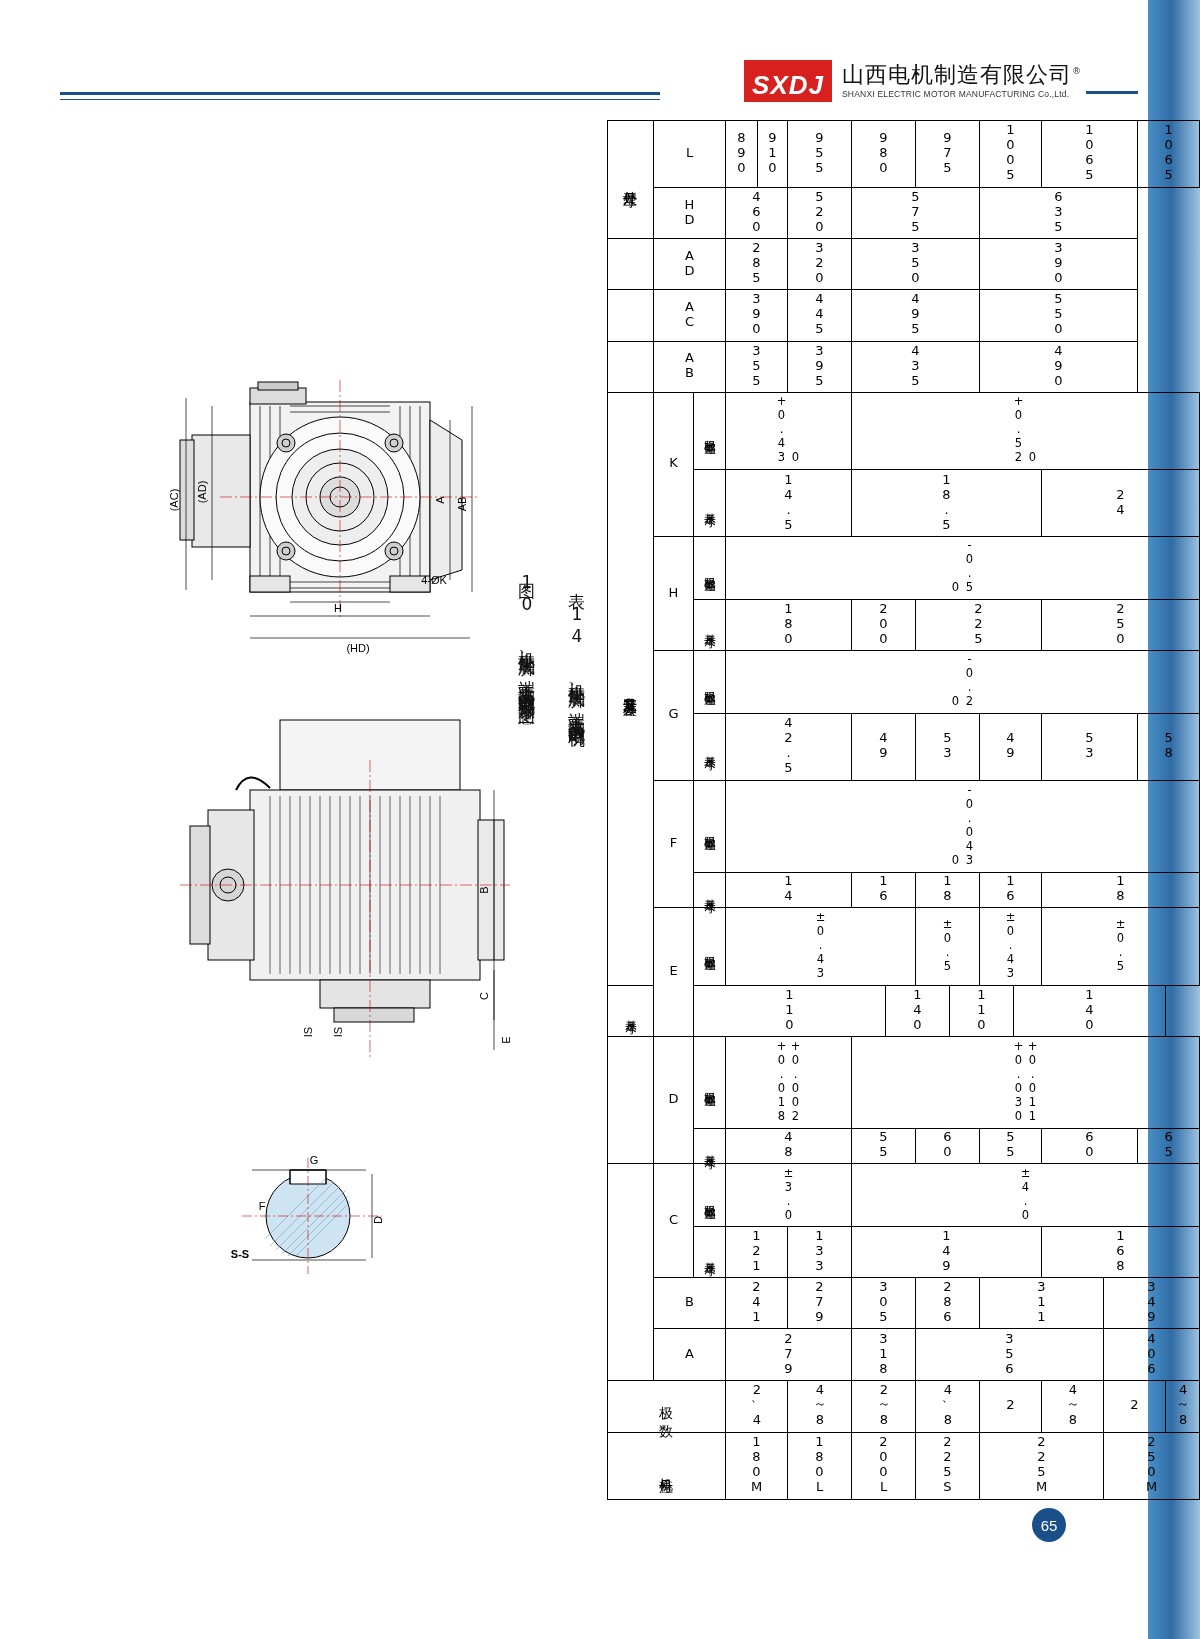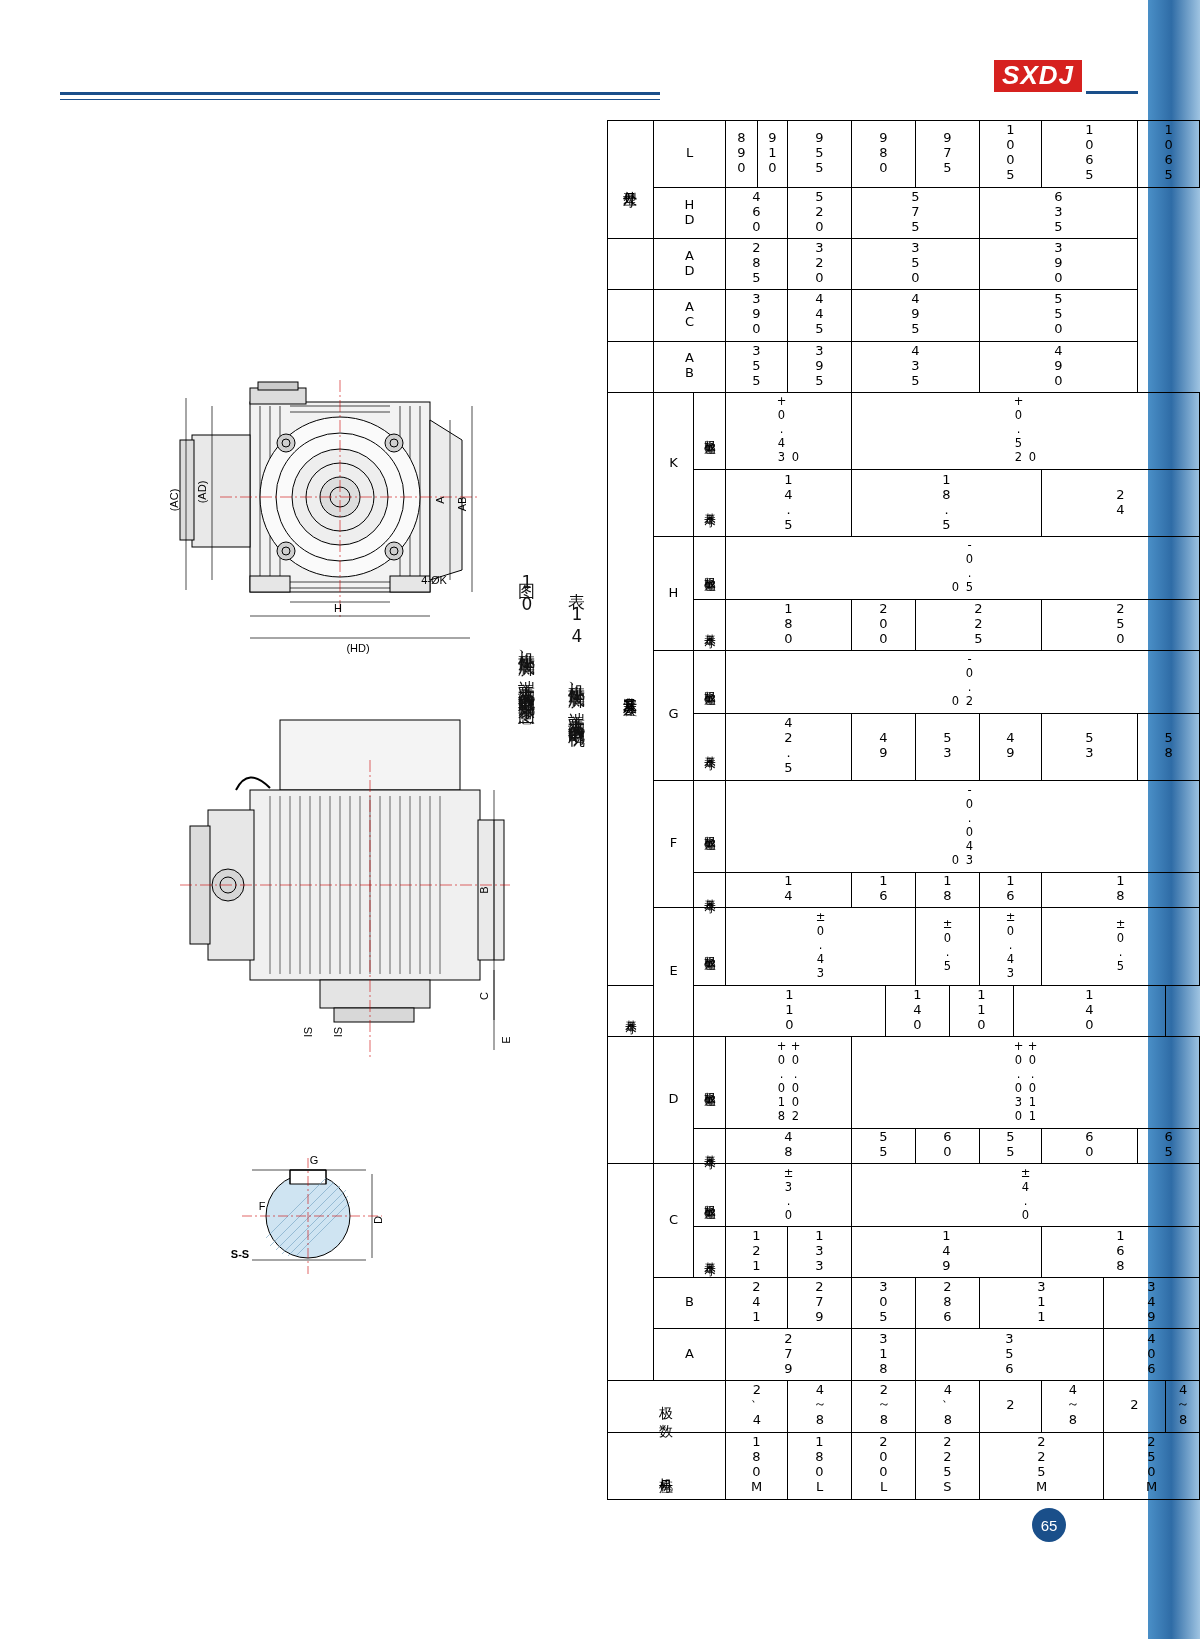--- a/index.html
+++ b/index.html
@@ -48,21 +48,21 @@
     align-items: center;
     gap: 10px;
   }
   .logo-badge {
     background: #d6211f;
     color: #ffffff;
     font-weight: bold;
     font-style: italic;
     font-size: 26px;
     letter-spacing: 1px;
-    padding: 2px 8px 4px 8px;
+    padding: 12px 8px 4px 8px;
     font-family: "Liberation Sans", sans-serif;
     line-height: 1;
   }
   .logo-reg {
     font-size: 9px;
     vertical-align: super;
     color: #333;
   }
   .logo-cn {
     font-size: 22px;
@@ -186,20 +186,26 @@
 <div id="page">
 
   <div class="edge-band"></div>
 
   <div class="header-rule"></div>
   <div class="header-rule thin"></div>
   <div class="logo-tail"></div>
 
   <div class="logo-wrap">
     <div class="logo-badge"><span>SXDJ</span></div>
+    <div>
+      <div class="logo-cn">
+        <span>山西电机制造有限公司</span><span class="logo-reg">®</span>
+      </div>
+      <div class="logo-en">SHANXI ELECTRIC MOTOR MANUFACTURING Co.,Ltd.</div>
+    </div>
   </div>
 
   <div class="fig" style="left:100px; top:380px;">
     <svg width="420" height="280" viewBox="0 0 420 280">
       <g stroke="#000" fill="none" stroke-width="1">
 
         <rect x="150" y="22" width="180" height="190" fill="#f2f2f2"></rect>
 
         <g stroke="#444" stroke-width="1">
           <line x1="160" y1="26" x2="160" y2="208"></line>

